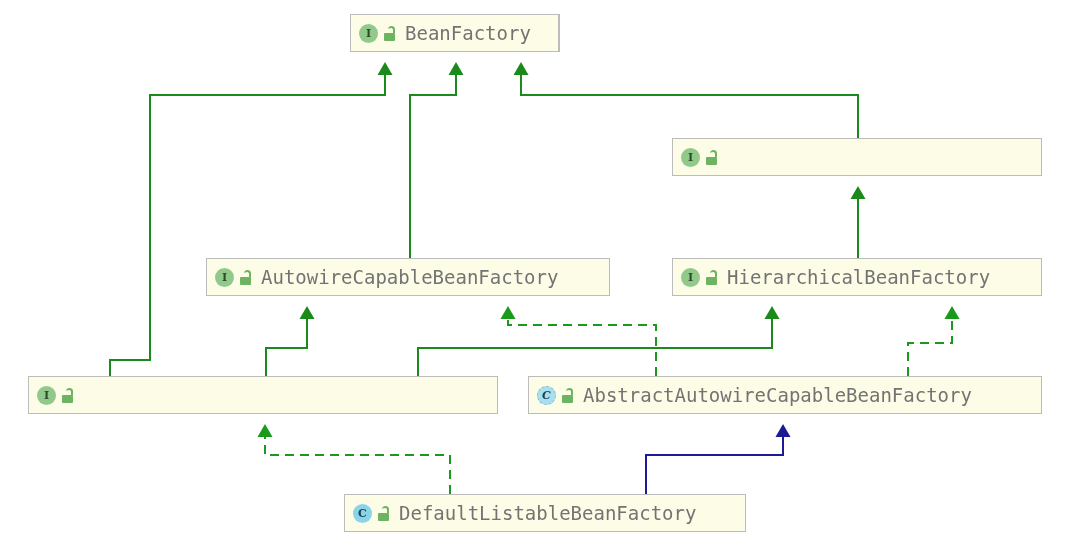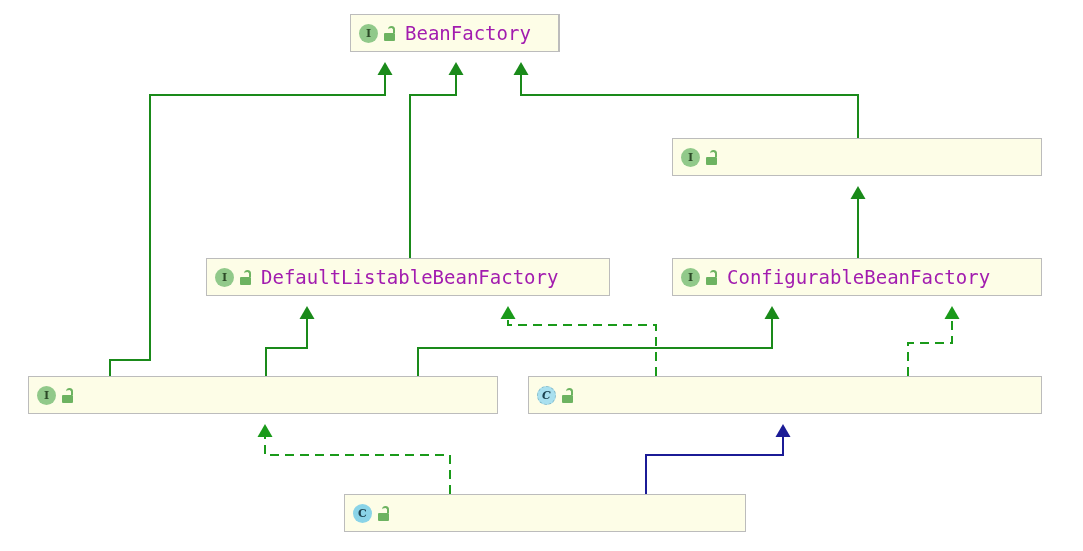--- a/index.html
+++ b/index.html
@@ -41,21 +41,21 @@
   .uml-node .node-icons {
     display: inline-flex;
     align-items: center;
     flex: 0 0 auto;
     margin-right: 9px;
   }
   .node-label {
     font-family: "DejaVu Sans Mono", "Liberation Mono", monospace;
     font-size: 19px;
     line-height: 20px;
-    color: #a21caf;
+    color: #737373;
     letter-spacing: 0px;
   }
   
   .icon-stereotype {
     width: 19px;
     height: 19px;
     border-radius: 50%;
     display: inline-flex;
     align-items: center;
     justify-content: center;
@@ -184,57 +184,59 @@
   </div>
 
   <div class="uml-node" style="left: 206px; top: 258px; width: 404px; height: 38px; background: rgb(253, 253, 231); border-color: rgb(188, 188, 188);">
     <span class="node-icons">
       <span class="icon-stereotype interface">I</span>
       <span class="icon-lock">
         <span class="lock-shackle"></span>
           <span class="lock-body"></span>
       </span>
     </span>
+    <span class="node-label">AutowireCapableBeanFactory</span>
+  </div>
+
+  <div class="uml-node" style="left: 672px; top: 258px; width: 370px; height: 38px; background: rgb(253, 253, 231); border-color: rgb(188, 188, 188);">
+    <span class="node-icons">
+      <span class="icon-stereotype interface">I</span>
+      <span class="icon-lock">
+        <span class="lock-shackle"></span>
+          <span class="lock-body"></span>
+      </span>
+    </span>
+    <span class="node-label">HierarchicalBeanFactory</span>
+  </div>
+
+  <div class="uml-node" style="left: 28px; top: 376px; width: 470px; height: 38px; background: rgb(253, 253, 231); border-color: rgb(188, 188, 188);">
+    <span class="node-icons">
+      <span class="icon-stereotype interface">I</span>
+      <span class="icon-lock">
+        <span class="lock-shackle"></span>
+          <span class="lock-body"></span>
+      </span>
+    </span>
+  </div>
+
+  <div class="uml-node" style="left: 528px; top: 376px; width: 514px; height: 38px; background: rgb(253, 253, 231); border-color: rgb(188, 188, 188);">
+    <span class="node-icons">
+      <span class="icon-stereotype class-abstract">C</span>
+      <span class="icon-lock">
+        <span class="lock-shackle"></span>
+          <span class="lock-body"></span>
+      </span>
+    </span>
+    <span class="node-label">AbstractAutowireCapableBeanFactory</span>
+  </div>
+
+  <div class="uml-node" style="left: 344px; top: 494px; width: 402px; height: 38px; background: rgb(253, 253, 231); border-color: rgb(188, 188, 188);">
+    <span class="node-icons">
+      <span class="icon-stereotype class-concrete">C</span>
+      <span class="icon-lock">
+        <span class="lock-shackle"></span>
+          <span class="lock-body"></span>
+      </span>
+    </span>
     <span class="node-label">DefaultListableBeanFactory</span>
   </div>
 
-  <div class="uml-node" style="left: 672px; top: 258px; width: 370px; height: 38px; background: rgb(253, 253, 231); border-color: rgb(188, 188, 188);">
-    <span class="node-icons">
-      <span class="icon-stereotype interface">I</span>
-      <span class="icon-lock">
-        <span class="lock-shackle"></span>
-          <span class="lock-body"></span>
-      </span>
-    </span>
-    <span class="node-label">ConfigurableBeanFactory</span>
-  </div>
-
-  <div class="uml-node" style="left: 28px; top: 376px; width: 470px; height: 38px; background: rgb(253, 253, 231); border-color: rgb(188, 188, 188);">
-    <span class="node-icons">
-      <span class="icon-stereotype interface">I</span>
-      <span class="icon-lock">
-        <span class="lock-shackle"></span>
-          <span class="lock-body"></span>
-      </span>
-    </span>
-  </div>
-
-  <div class="uml-node" style="left: 528px; top: 376px; width: 514px; height: 38px; background: rgb(253, 253, 231); border-color: rgb(188, 188, 188);">
-    <span class="node-icons">
-      <span class="icon-stereotype class-abstract">C</span>
-      <span class="icon-lock">
-        <span class="lock-shackle"></span>
-          <span class="lock-body"></span>
-      </span>
-    </span>
-  </div>
-
-  <div class="uml-node" style="left: 344px; top: 494px; width: 402px; height: 38px; background: rgb(253, 253, 231); border-color: rgb(188, 188, 188);">
-    <span class="node-icons">
-      <span class="icon-stereotype class-concrete">C</span>
-      <span class="icon-lock">
-        <span class="lock-shackle"></span>
-          <span class="lock-body"></span>
-      </span>
-    </span>
-  </div>
-
 </div>
 
 </body></html>

